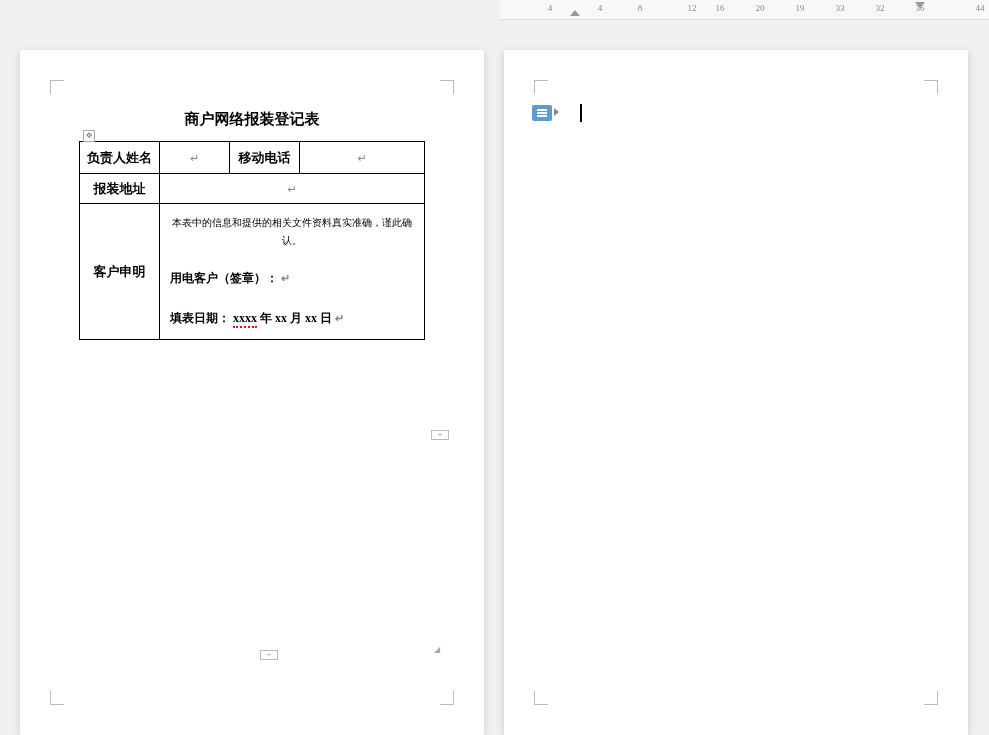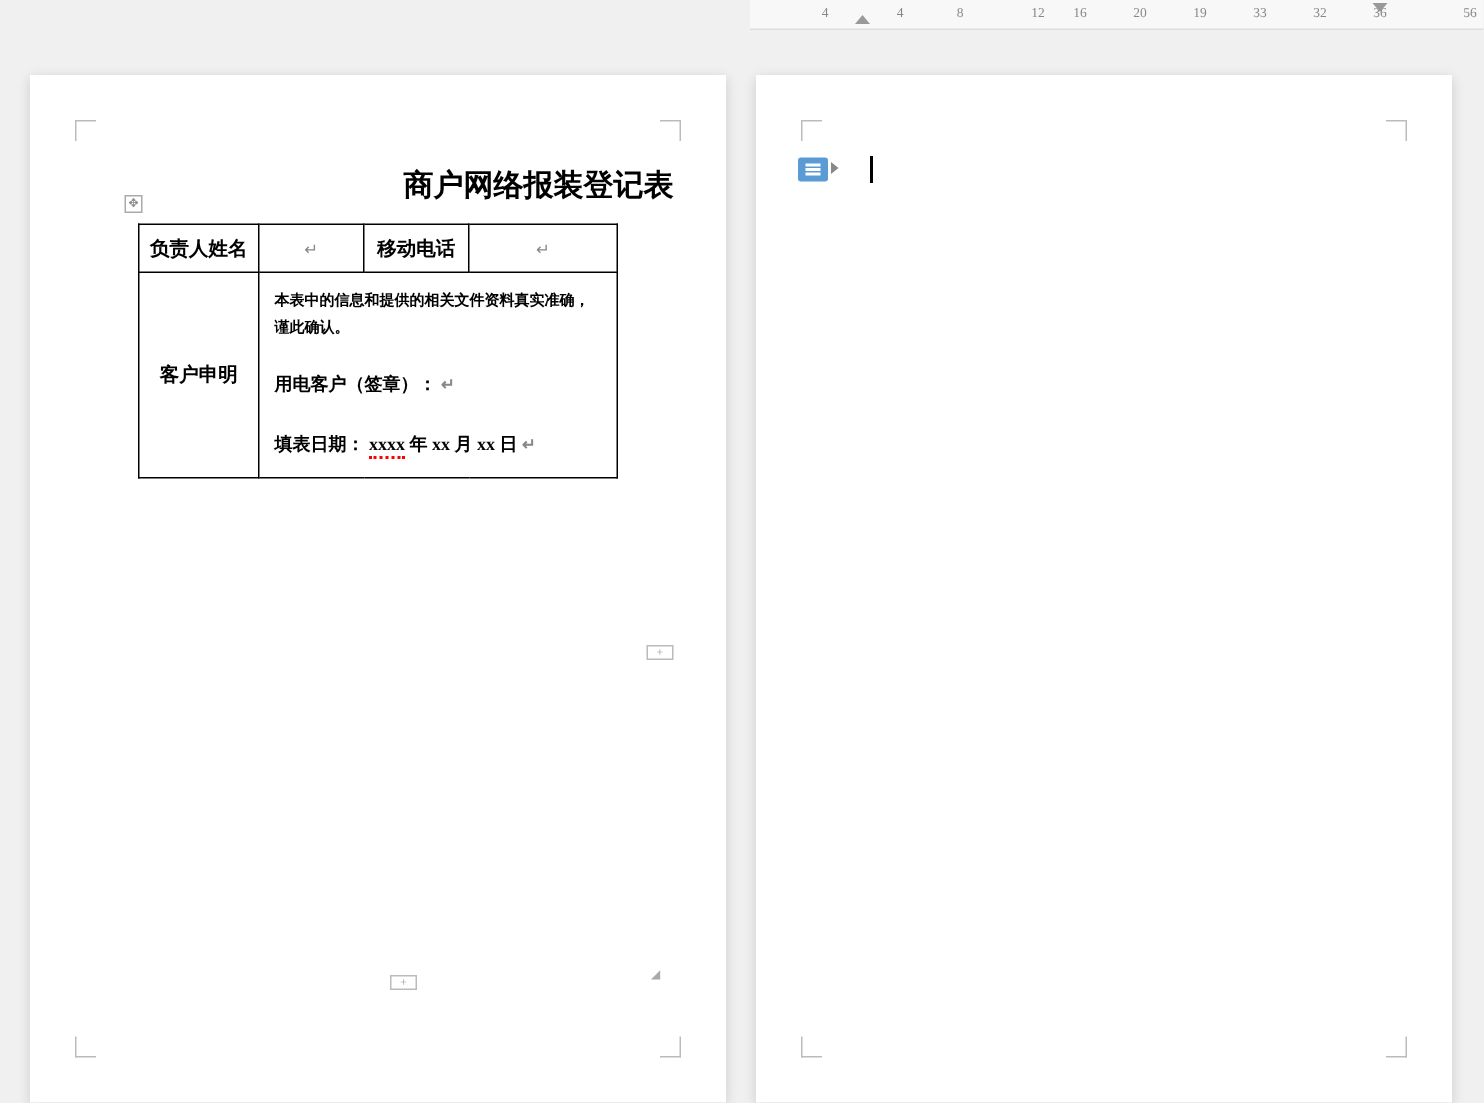--- a/index.html
+++ b/index.html
@@ -94,22 +94,22 @@
       height: 14px;
       border-color: #bbb;
     }
     .corner-tl { top: 30px; left: 30px; border-top: 1px solid #bbb; border-left: 1px solid #bbb; }
     .corner-tr { top: 30px; right: 30px; border-top: 1px solid #bbb; border-right: 1px solid #bbb; }
     .corner-bl { bottom: 30px; left: 30px; border-bottom: 1px solid #bbb; border-left: 1px solid #bbb; }
     .corner-br { bottom: 30px; right: 30px; border-bottom: 1px solid #bbb; border-right: 1px solid #bbb; }
     
     
     .doc-title {
-      text-align: right;
-      font-size: 20px;
+      text-align: center;
+      font-size: 15px;
       font-weight: bold;
       margin-bottom: 12px;
       margin-top: 25px;
       font-family: "SimSun", "宋体", serif;
     }
     
     
     .table-anchor {
       position: absolute;
       left: 63px;
@@ -119,21 +119,21 @@
       border: 1px solid #aaa;
       font-size: 8px;
       line-height: 10px;
       text-align: center;
       color: #888;
     }
     
     
     .form-table {
       border-collapse: collapse;
-      width: 320px;
+      width: 346px;
       margin: 0 auto;
       font-size: 13px;
     }
     .form-table td {
       border: 1.5px solid #000;
       padding: 4px 2px;
       text-align: center;
       vertical-align: middle;
     }
     .label-cell {
@@ -147,23 +147,24 @@
     .row-remarks td { height: 115px; }
     
     .declaration-content {
       text-align: left;
       padding: 6px 8px;
       font-size: 11px;
       line-height: 1.8;
     }
     .declaration-small {
       font-size: 10px;
-      font-weight: bold;
+      font-weight: normal;
       display: block;
       margin-bottom: 4px;
+      text-align: center;
     }
     .decl-line {
       font-size: 12px;
       font-weight: bold;
       margin-top: 18px;
     }
     
     .para-mark {
       color: #888;
       font-size: 11px;
@@ -255,21 +256,21 @@
     <span class="ruler-num" style="left:100px">4</span>
     <span class="ruler-num" style="left:140px">8</span>
     <span class="ruler-num" style="left:192px">12</span>
     <span class="ruler-num" style="left:220px">16</span>
     <span class="ruler-num" style="left:260px">20</span>
     <span class="ruler-num" style="left:300px">19</span>
     <span class="ruler-num" style="left:340px">33</span>
     <span class="ruler-num" style="left:380px">32</span>
     <span class="ruler-num" style="left:420px">36</span>
     <span class="ruler-indent-up" style="left:420px"></span>
-    <span class="ruler-num" style="left:480px">56</span>
+    <span class="ruler-num" style="left:480px">44</span>
   </div>
 </div>
 
 <div class="workspace">
 
   <div class="page page1">
     <div class="corner corner-tl"></div>
     <div class="corner corner-tr"></div>
     <div class="corner corner-bl"></div>
     <div class="corner corner-br"></div>
@@ -278,20 +279,24 @@
 
     <h1 class="doc-title">商户网络报装登记表</h1>
 
     <table class="form-table">
       <tbody>
           <tr class="row-h1">
         <td class="label-cell">负责人姓名</td>
         <td style="width:70px"><span class="para-mark">↵</span></td>
         <td class="label-cell" style="width:70px">移动电话</td>
         <td><span class="para-mark">↵</span></td>
+      </tr>
+      <tr class="row-h2">
+        <td class="label-cell">报装地址</td>
+        <td colspan="3"><span class="para-mark">↵</span></td>
       </tr>
       <tr class="row-declaration">
         <td class="label-cell">客户申明</td>
         <td colspan="3">
           <div class="declaration-content">
             <span class="declaration-small">本表中的信息和提供的相关文件资料真实准确，谨此确认。</span>
             <div class="decl-line">
               <span>用电客户（签章）：</span>
               <span class="para-mark">↵</span>
             </div>

